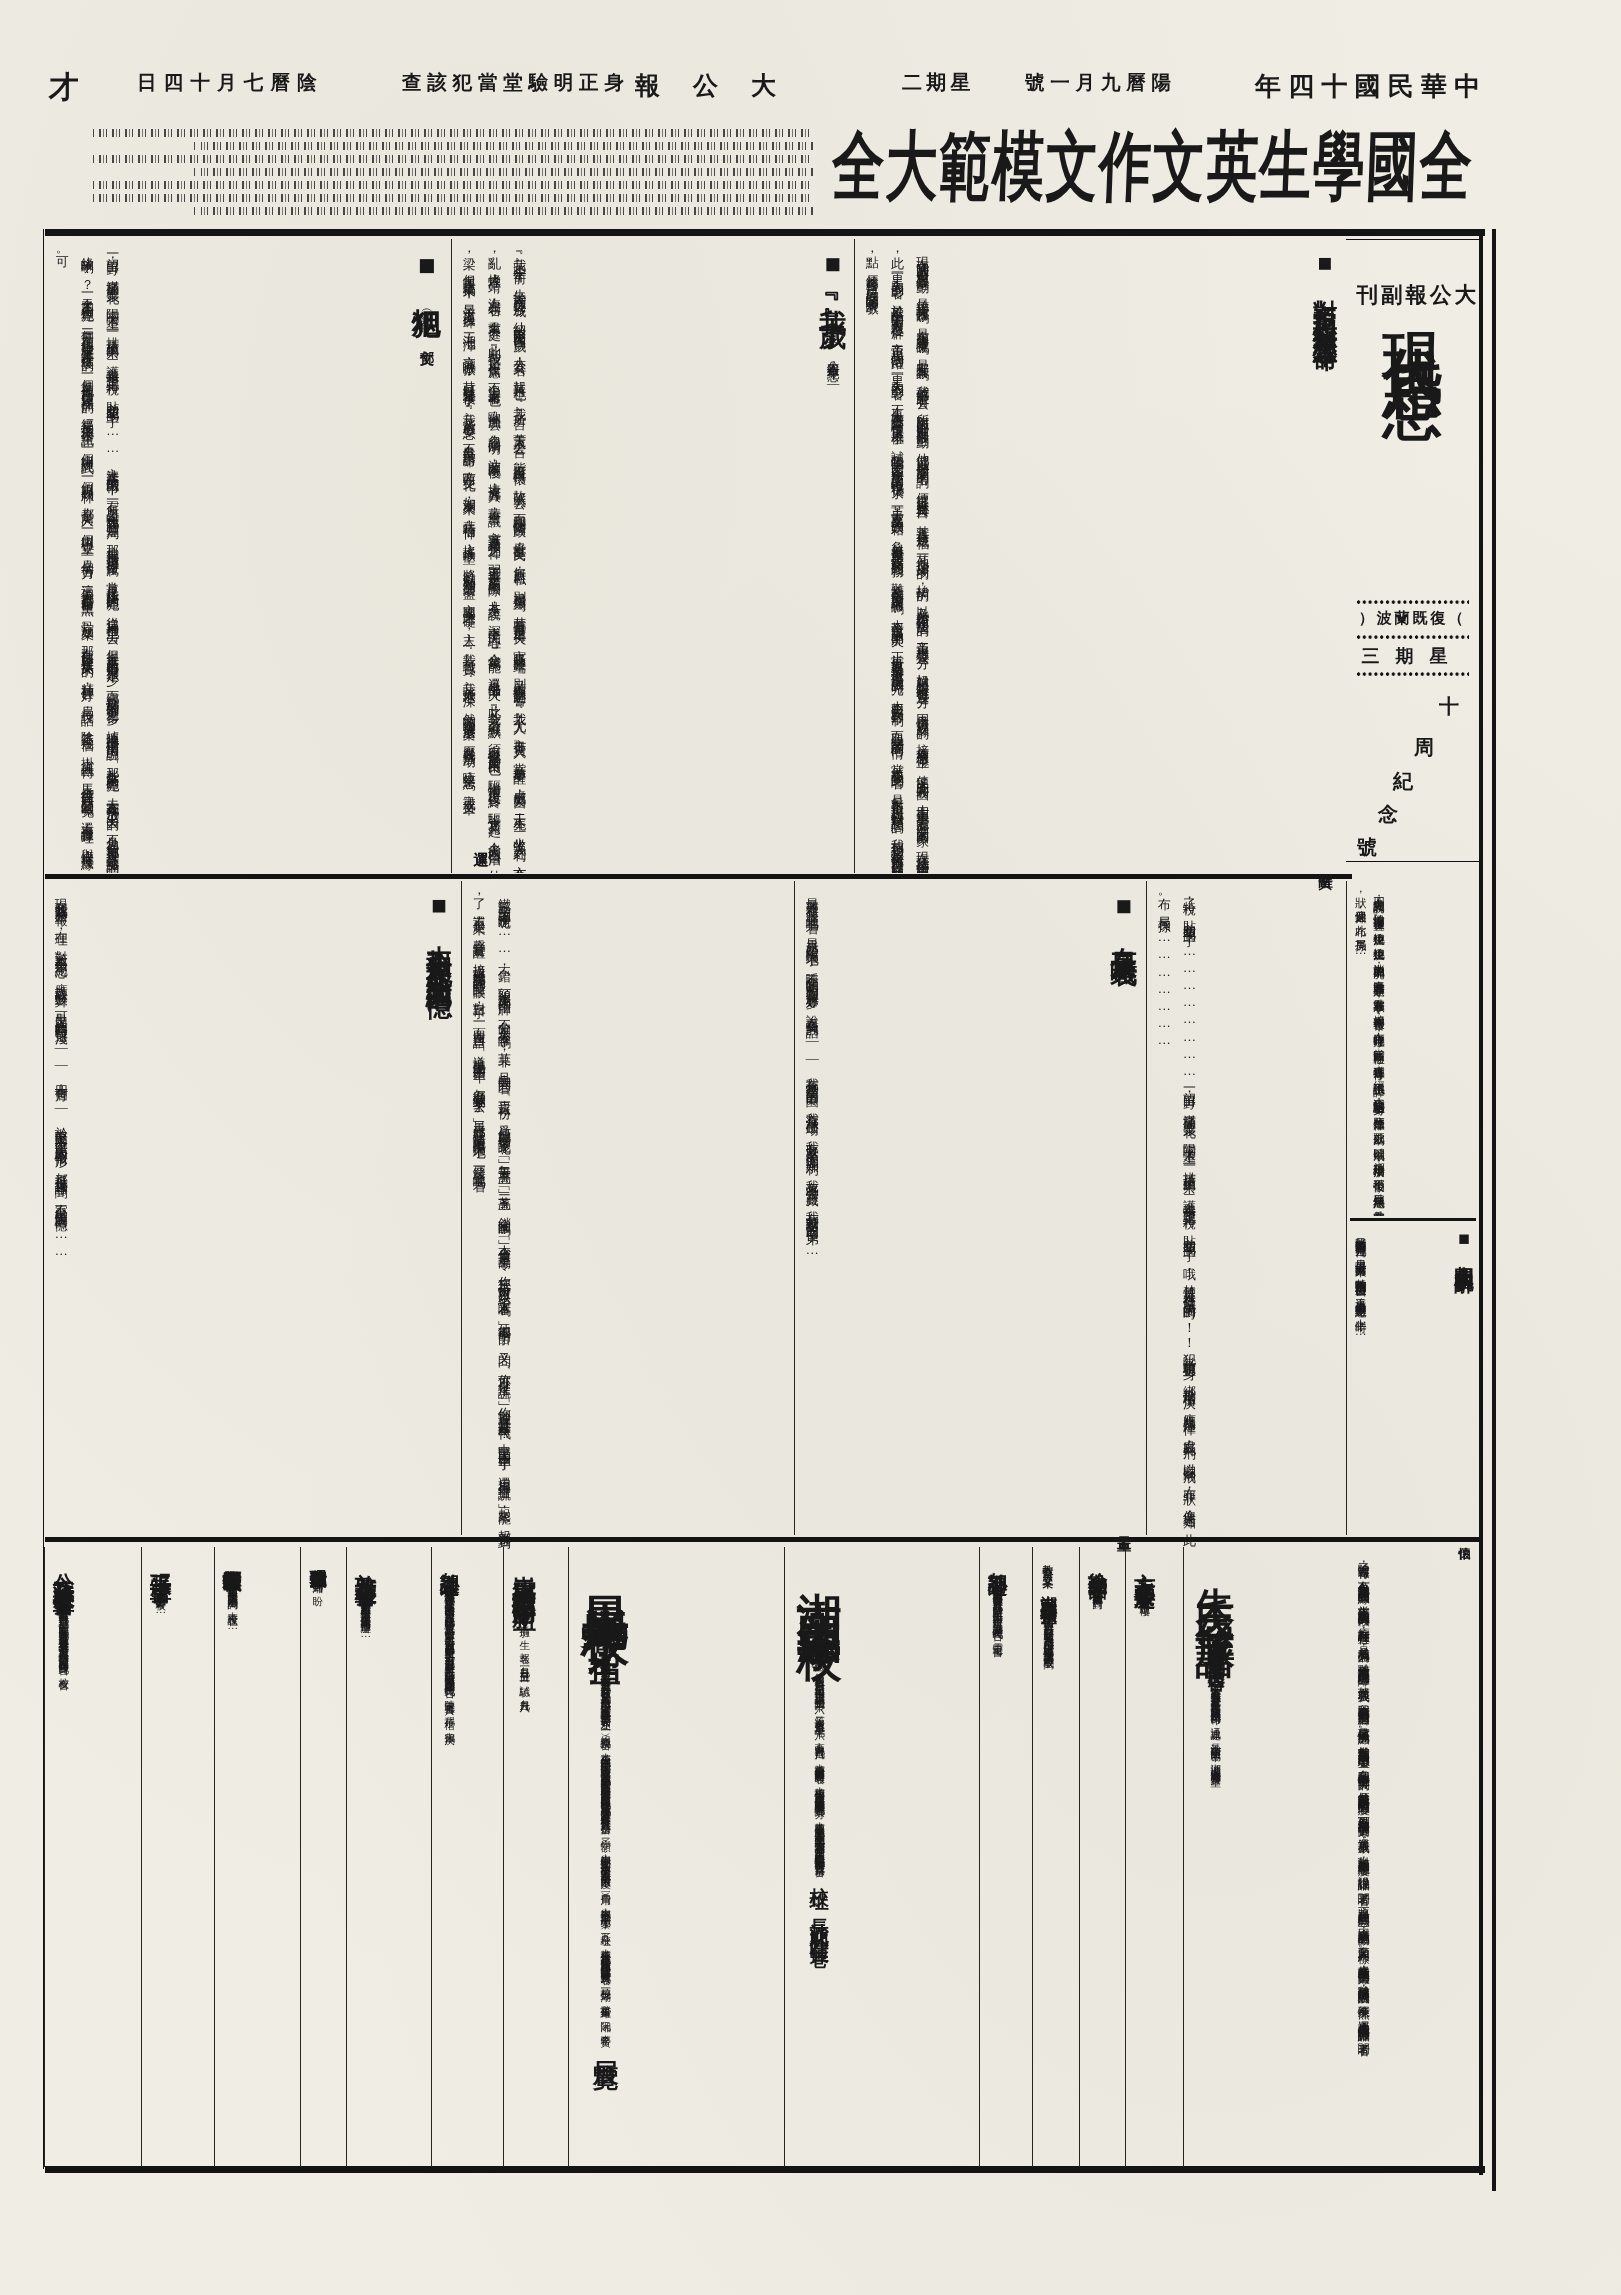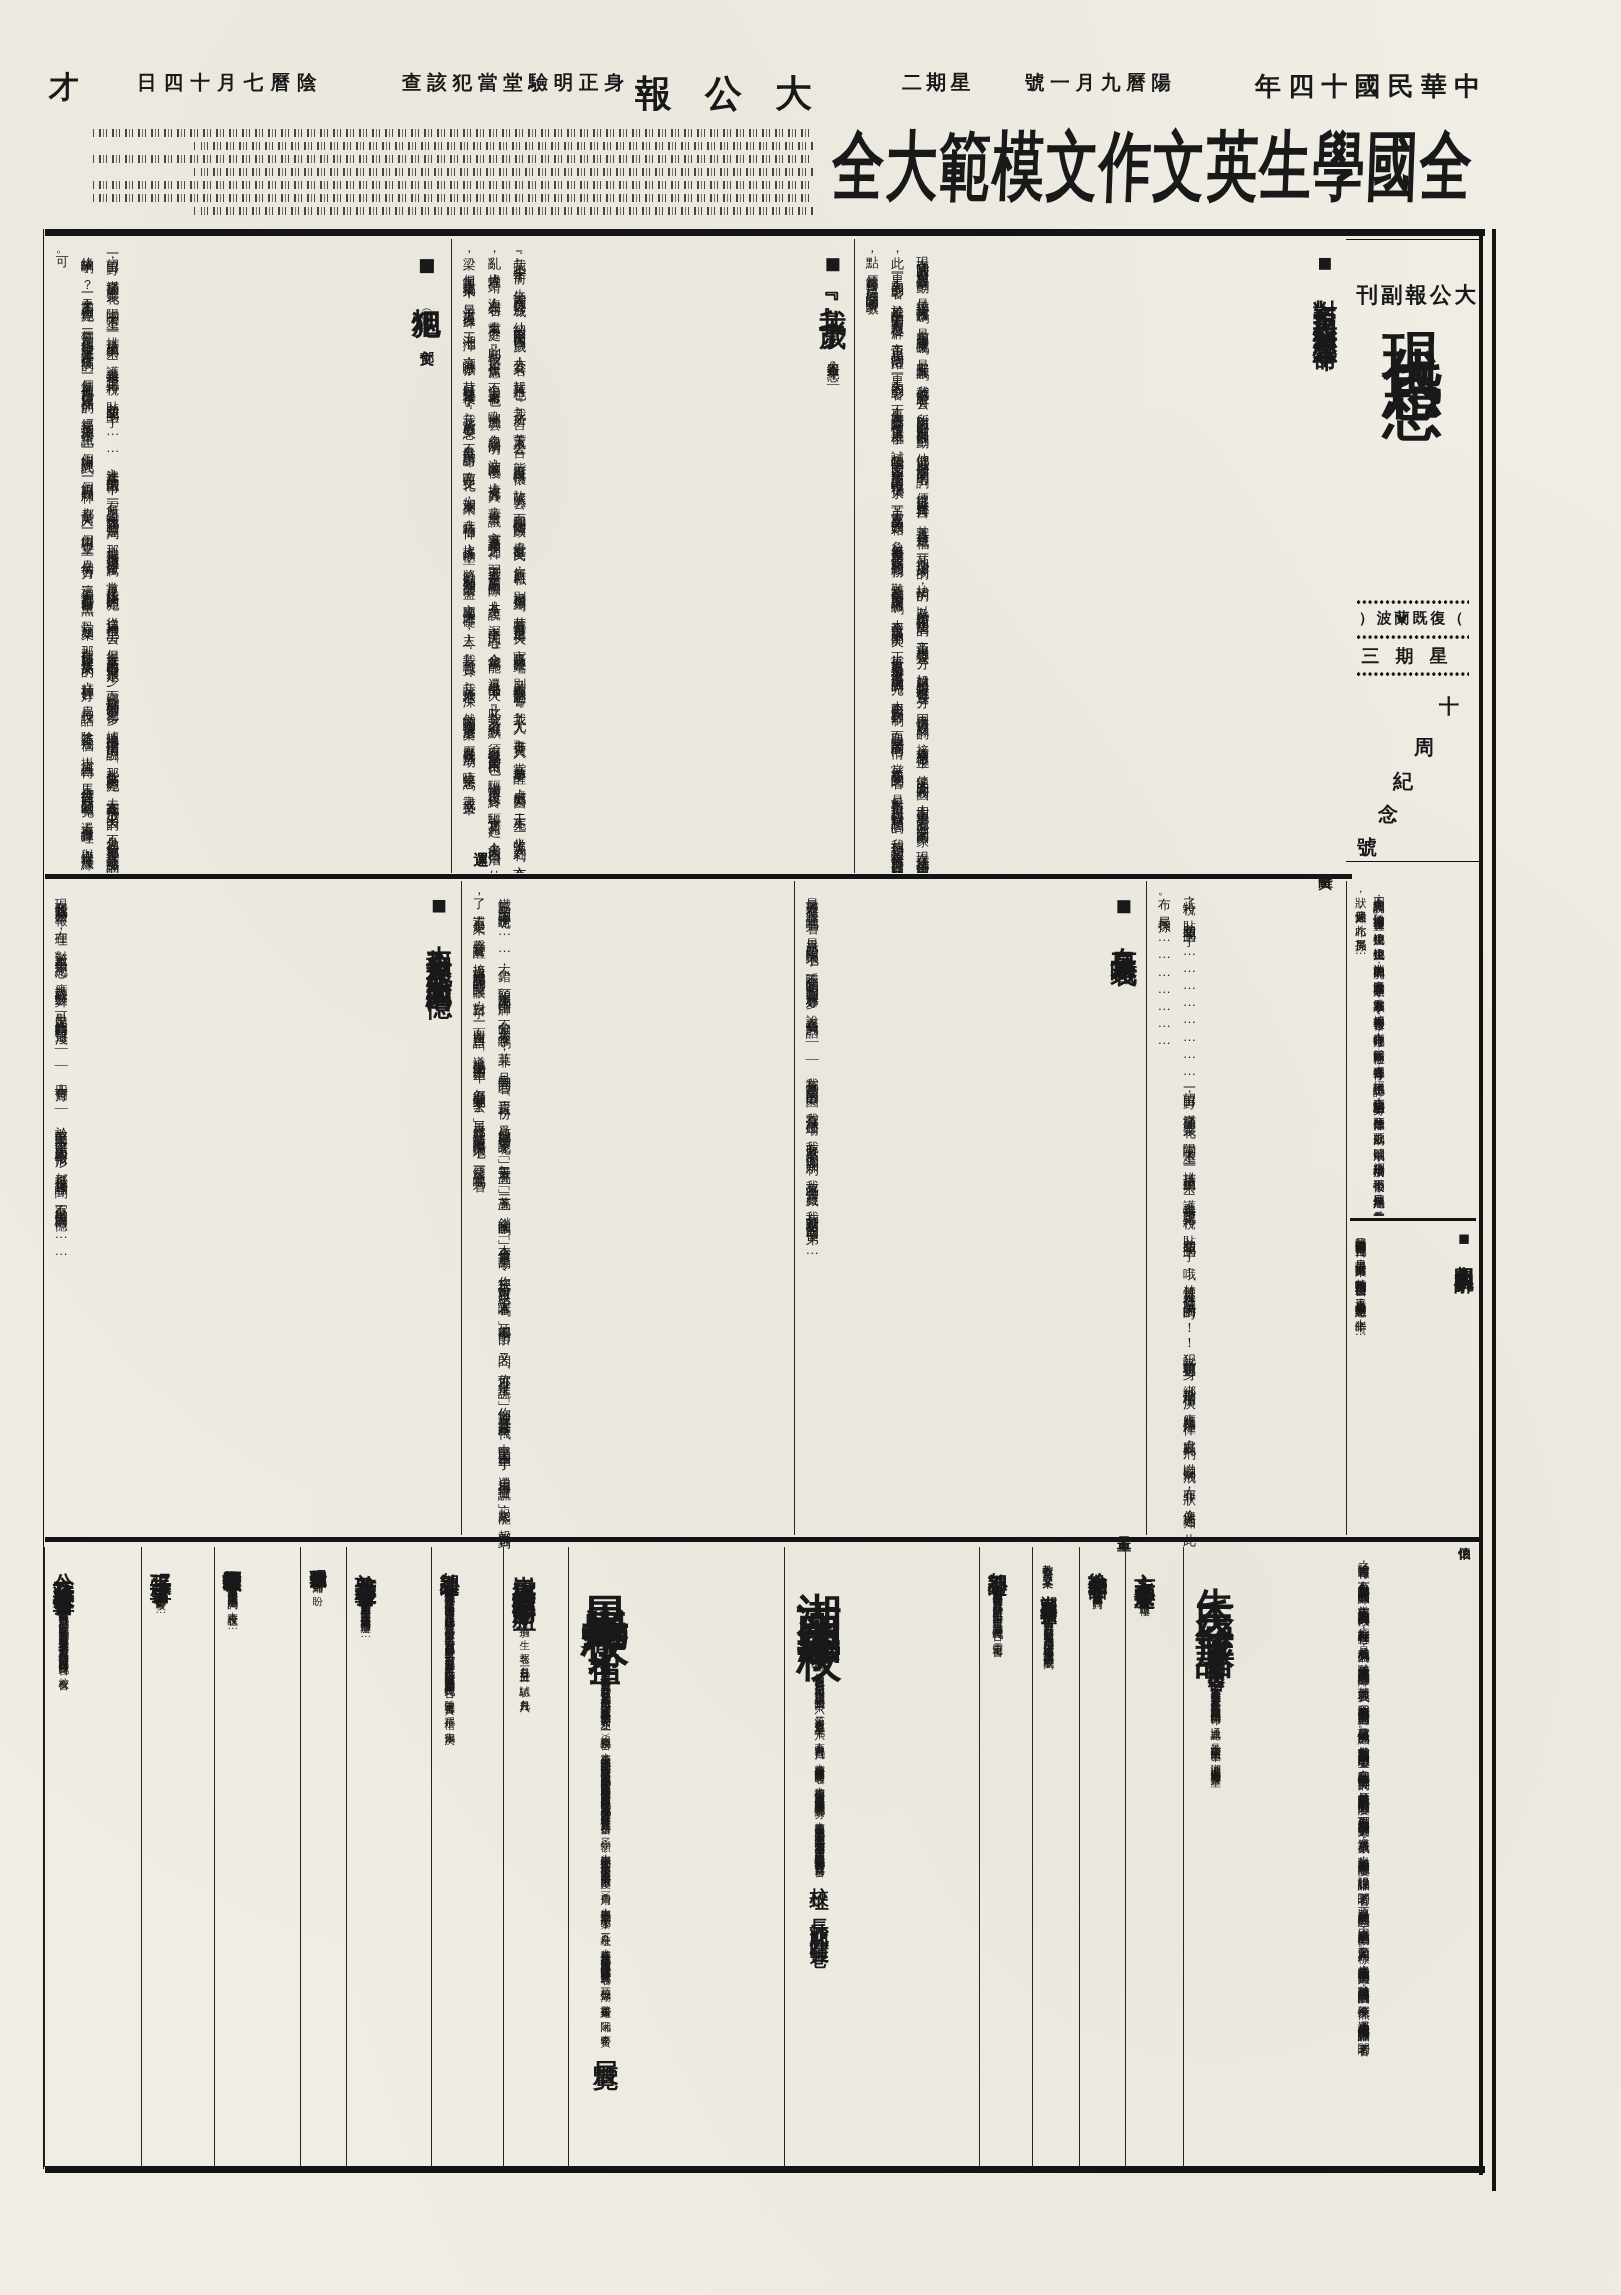--- a/index.html
+++ b/index.html
@@ -13,21 +13,21 @@
   
   .v{writing-mode:vertical-rl;text-orientation:upright;}
   .vbody{writing-mode:vertical-rl;text-orientation:upright;height:100%;
          font-size:13px;line-height:1.95;letter-spacing:2.2px;overflow:hidden;padding:7.2px 4.3px;}
   
   .masthead{position:absolute;left:43px;top:66px;width:1441px;height:50px;}
   .mh{position:absolute;top:3px;font-weight:bold;white-space:nowrap;}
   .mh-corner{left:5.8px;top:1.4px;font-size:30px;}
   .mh-lunar{left:94px;font-size:19.5px;letter-spacing:7.2px;}
   .mh-issue{left:359px;font-size:19.5px;letter-spacing:5.8px;}
-  .mh-paper{left:592px;top:2.9px;font-size:37px;letter-spacing:33px;}
+  .mh-paper{left:592px;top:2.9px;font-size:25px;letter-spacing:33px;}
   .mh-weekday{left:859px;font-size:20px;letter-spacing:4.3px;}
   .mh-solar{left:982px;font-size:19.5px;letter-spacing:5.8px;}
   .mh-era{left:1212px;font-size:26px;letter-spacing:7.2px;}
   
   .banner{position:absolute;left:45px;top:121px;width:1441px;height:108px;}
   .banner-title{position:absolute;right:0;top:-4.3px;width:663px;text-align:center;
         font-size:52px;font-weight:900;letter-spacing:1.4px;white-space:nowrap;
         transform:scaleY(1.45) skewX(-3deg);transform-origin:top;}
   .fineprint{position:absolute;left:48px;top:2.9px;width:721px;height:101px;}
   .strip{height:8px;margin:5px 0;

